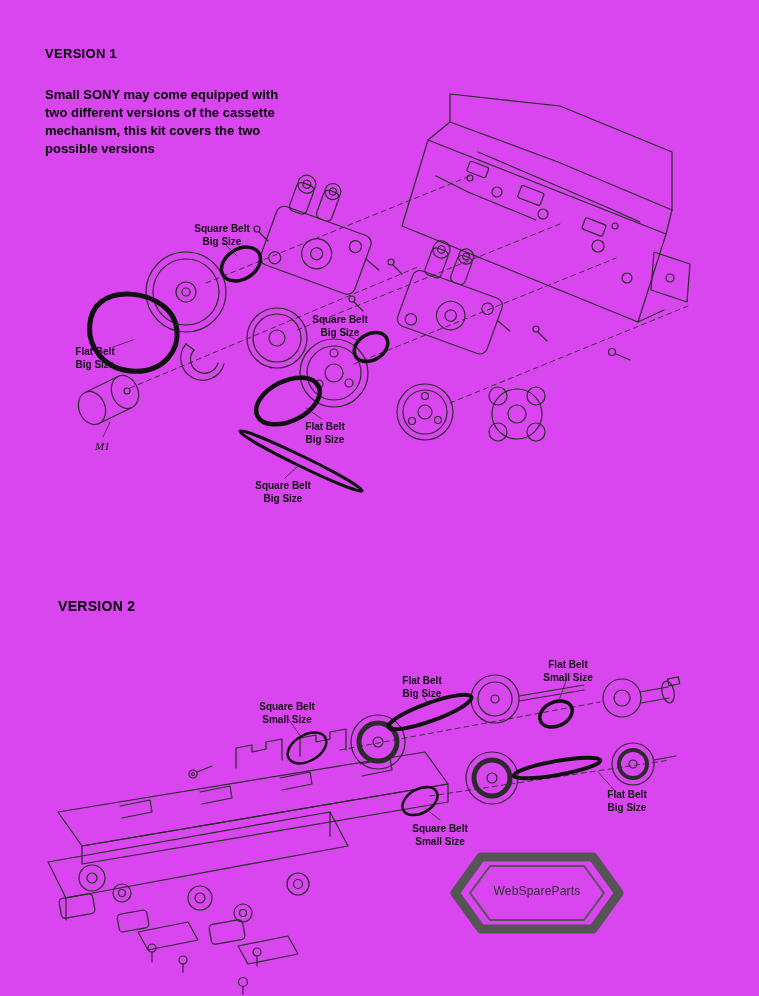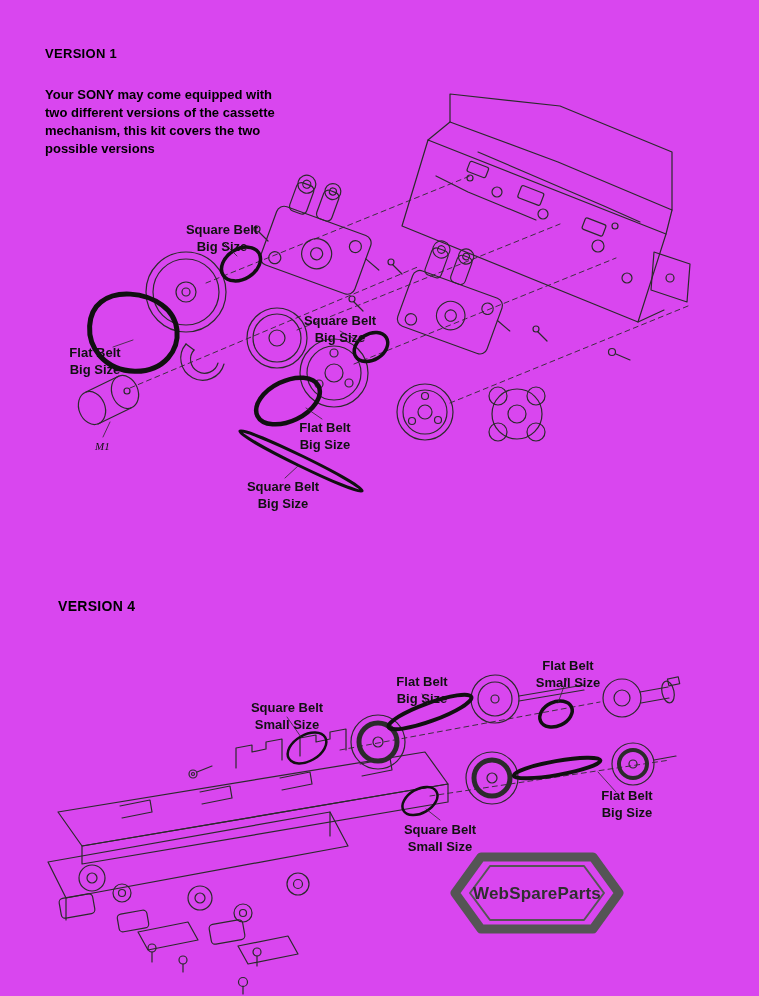--- a/index.html
+++ b/index.html
@@ -29,38 +29,38 @@
     font-size:13px;
     line-height:1.38;
     white-space:pre-line;
     color:#000;
   }
   .dlabel{
     position:absolute;
     transform:translateX(-50%);
     text-align:center;
     font-weight:bold;
-    font-size:13px;
+    font-size:10px;
     line-height:1.3;
     white-space:pre-line;
     color:#111;
   }
   .mlabel{
     position:absolute;
     font-family:Liberation Serif, serif;
     font-style:italic;
     font-size:11px;
     color:#111;
   }
   .brand{
     position:absolute;
     left:537px;top:884px;
     transform:translateX(-50%);
-    font-weight:bold;
-    font-size:17px;
+    font-weight:normal;
+    font-size:12px;
     letter-spacing:.2px;
     color:#2f2f2f;
   }
   .website{
     position:absolute;
     left:537px;top:932px;
     transform:translateX(-50%);
     font-weight:bold;
     font-size:15px;
     letter-spacing:.4px;
@@ -291,26 +291,26 @@
 
       <g stroke="#555555">
         <polygon points="455,893 481,857 593,857 619,893 593,929 481,929" stroke-width="9"></polygon>
         <polygon points="470,893 490,866 584,866 604,893 584,920 490,920" stroke-width="2"></polygon>
       </g>
     </g>
   </svg>
 
   <div class="heading" style="left:45px;top:46px;">VERSION 1</div>
 
-  <div class="desc">Your SONY may come equipped with
+  <div class="desc">Small SONY may come equipped with
 two different versions of the cassette
 mechanism, this kit covers the two
 possible versions</div>
 
-  <div class="heading v2" style="left:58px;top:598px;">VERSION 4</div>
+  <div class="heading v2" style="left:58px;top:598px;">VERSION 2</div>
 
   <div class="dlabel" style="left:222px;top:222px;">Square Belt
 Big Size</div>
   <div class="dlabel" style="left:95px;top:345px;">Flat Belt
 Big Size</div>
   <div class="dlabel" style="left:340px;top:313px;">Square Belt
 Big Size</div>
   <div class="dlabel" style="left:325px;top:420px;">Flat Belt
 Big Size</div>
   <div class="mlabel" style="left:95px;top:440px;">M1</div>

